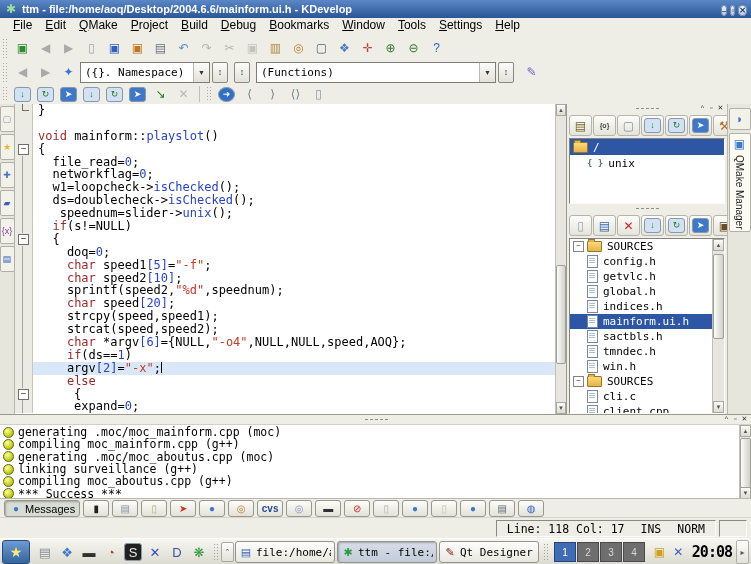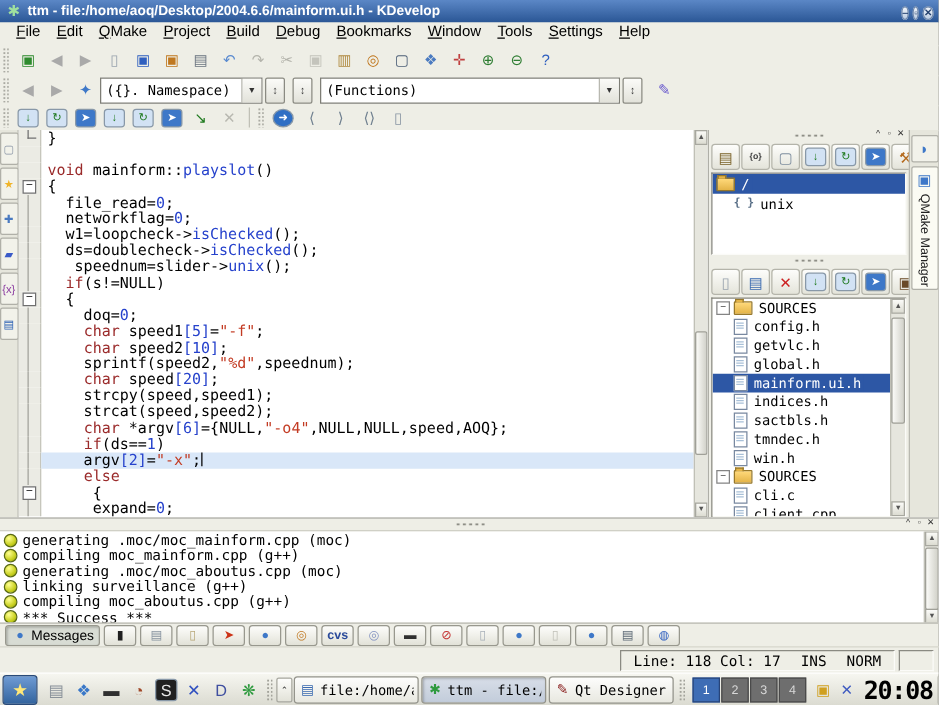--- a/index.html
+++ b/index.html
@@ -148,21 +148,21 @@
     margin:0 1px;overflow:hidden;flex:none;}
   .task.active{background:linear-gradient(#d8dee8,#c2ccda);box-shadow:inset 1px 1px 2px rgba(0,0,0,.25);}
   .task .icon{width:14px;height:14px;font-size:11px;margin-right:3px;}
   .task .tlabel2{font-size:11px;white-space:nowrap;overflow:hidden;font-family:"DejaVu Sans Mono",monospace;}
   .pager{display:flex;margin:0 3px;flex:none;}
   .pcell{width:20px;height:18px;background:#6e6e6e;border:1px solid #4a4a4a;color:#d8d8d8;
     font-size:10px;display:flex;align-items:center;justify-content:center;margin-right:1px;}
   .pcell.active{background:#3e6db5;color:#fff;border-color:#27447a;}
   .tray{display:flex;align-items:center;flex:none;}
   .tray .icon{width:17px;height:17px;font-size:12px;margin:0 1px;}
-  .clock{font-family:"DejaVu Sans Mono",monospace;font-weight:bold;font-size:20px;letter-spacing:-1px;
+  .clock{font-family:"DejaVu Sans Mono",monospace;font-weight:bold;font-size:15px;letter-spacing:-1px;
     margin:0 4px;flex:none;}
   .hidebtn{width:11px;height:22px;display:flex;align-items:center;justify-content:center;font-size:8px;
     color:#555;border:1px solid #b0b0a8;border-radius:2px;background:linear-gradient(#fdfdfb,#e2e2d8);flex:none;}
   .spacer{flex:1;}
 </style>
 </head>
 <body>
 
 <div class="screen">
 
@@ -571,27 +571,27 @@
               <span class="tlabel">config.h</span>
             </div>
             <div class="trow" style="padding-left: 17px;">
               <span class="ti file"></span>
               <span class="tlabel">getvlc.h</span>
             </div>
             <div class="trow" style="padding-left: 17px;">
               <span class="ti file"></span>
               <span class="tlabel">global.h</span>
             </div>
+            <div class="trow" style="padding-left: 17px;">
+              <span class="ti file"></span>
+              <span class="tlabel">indices.h</span>
+            </div>
             <div class="trow sel" style="padding-left: 17px;">
               <span class="ti file"></span>
               <span class="tlabel">mainform.ui.h</span>
-            </div>
-            <div class="trow" style="padding-left: 17px;">
-              <span class="ti file"></span>
-              <span class="tlabel">indices.h</span>
             </div>
             <div class="trow" style="padding-left: 17px;">
               <span class="ti file"></span>
               <span class="tlabel">sactbls.h</span>
             </div>
             <div class="trow" style="padding-left: 17px;">
               <span class="ti file"></span>
               <span class="tlabel">tmndec.h</span>
             </div>
             <div class="trow" style="padding-left: 17px;">

